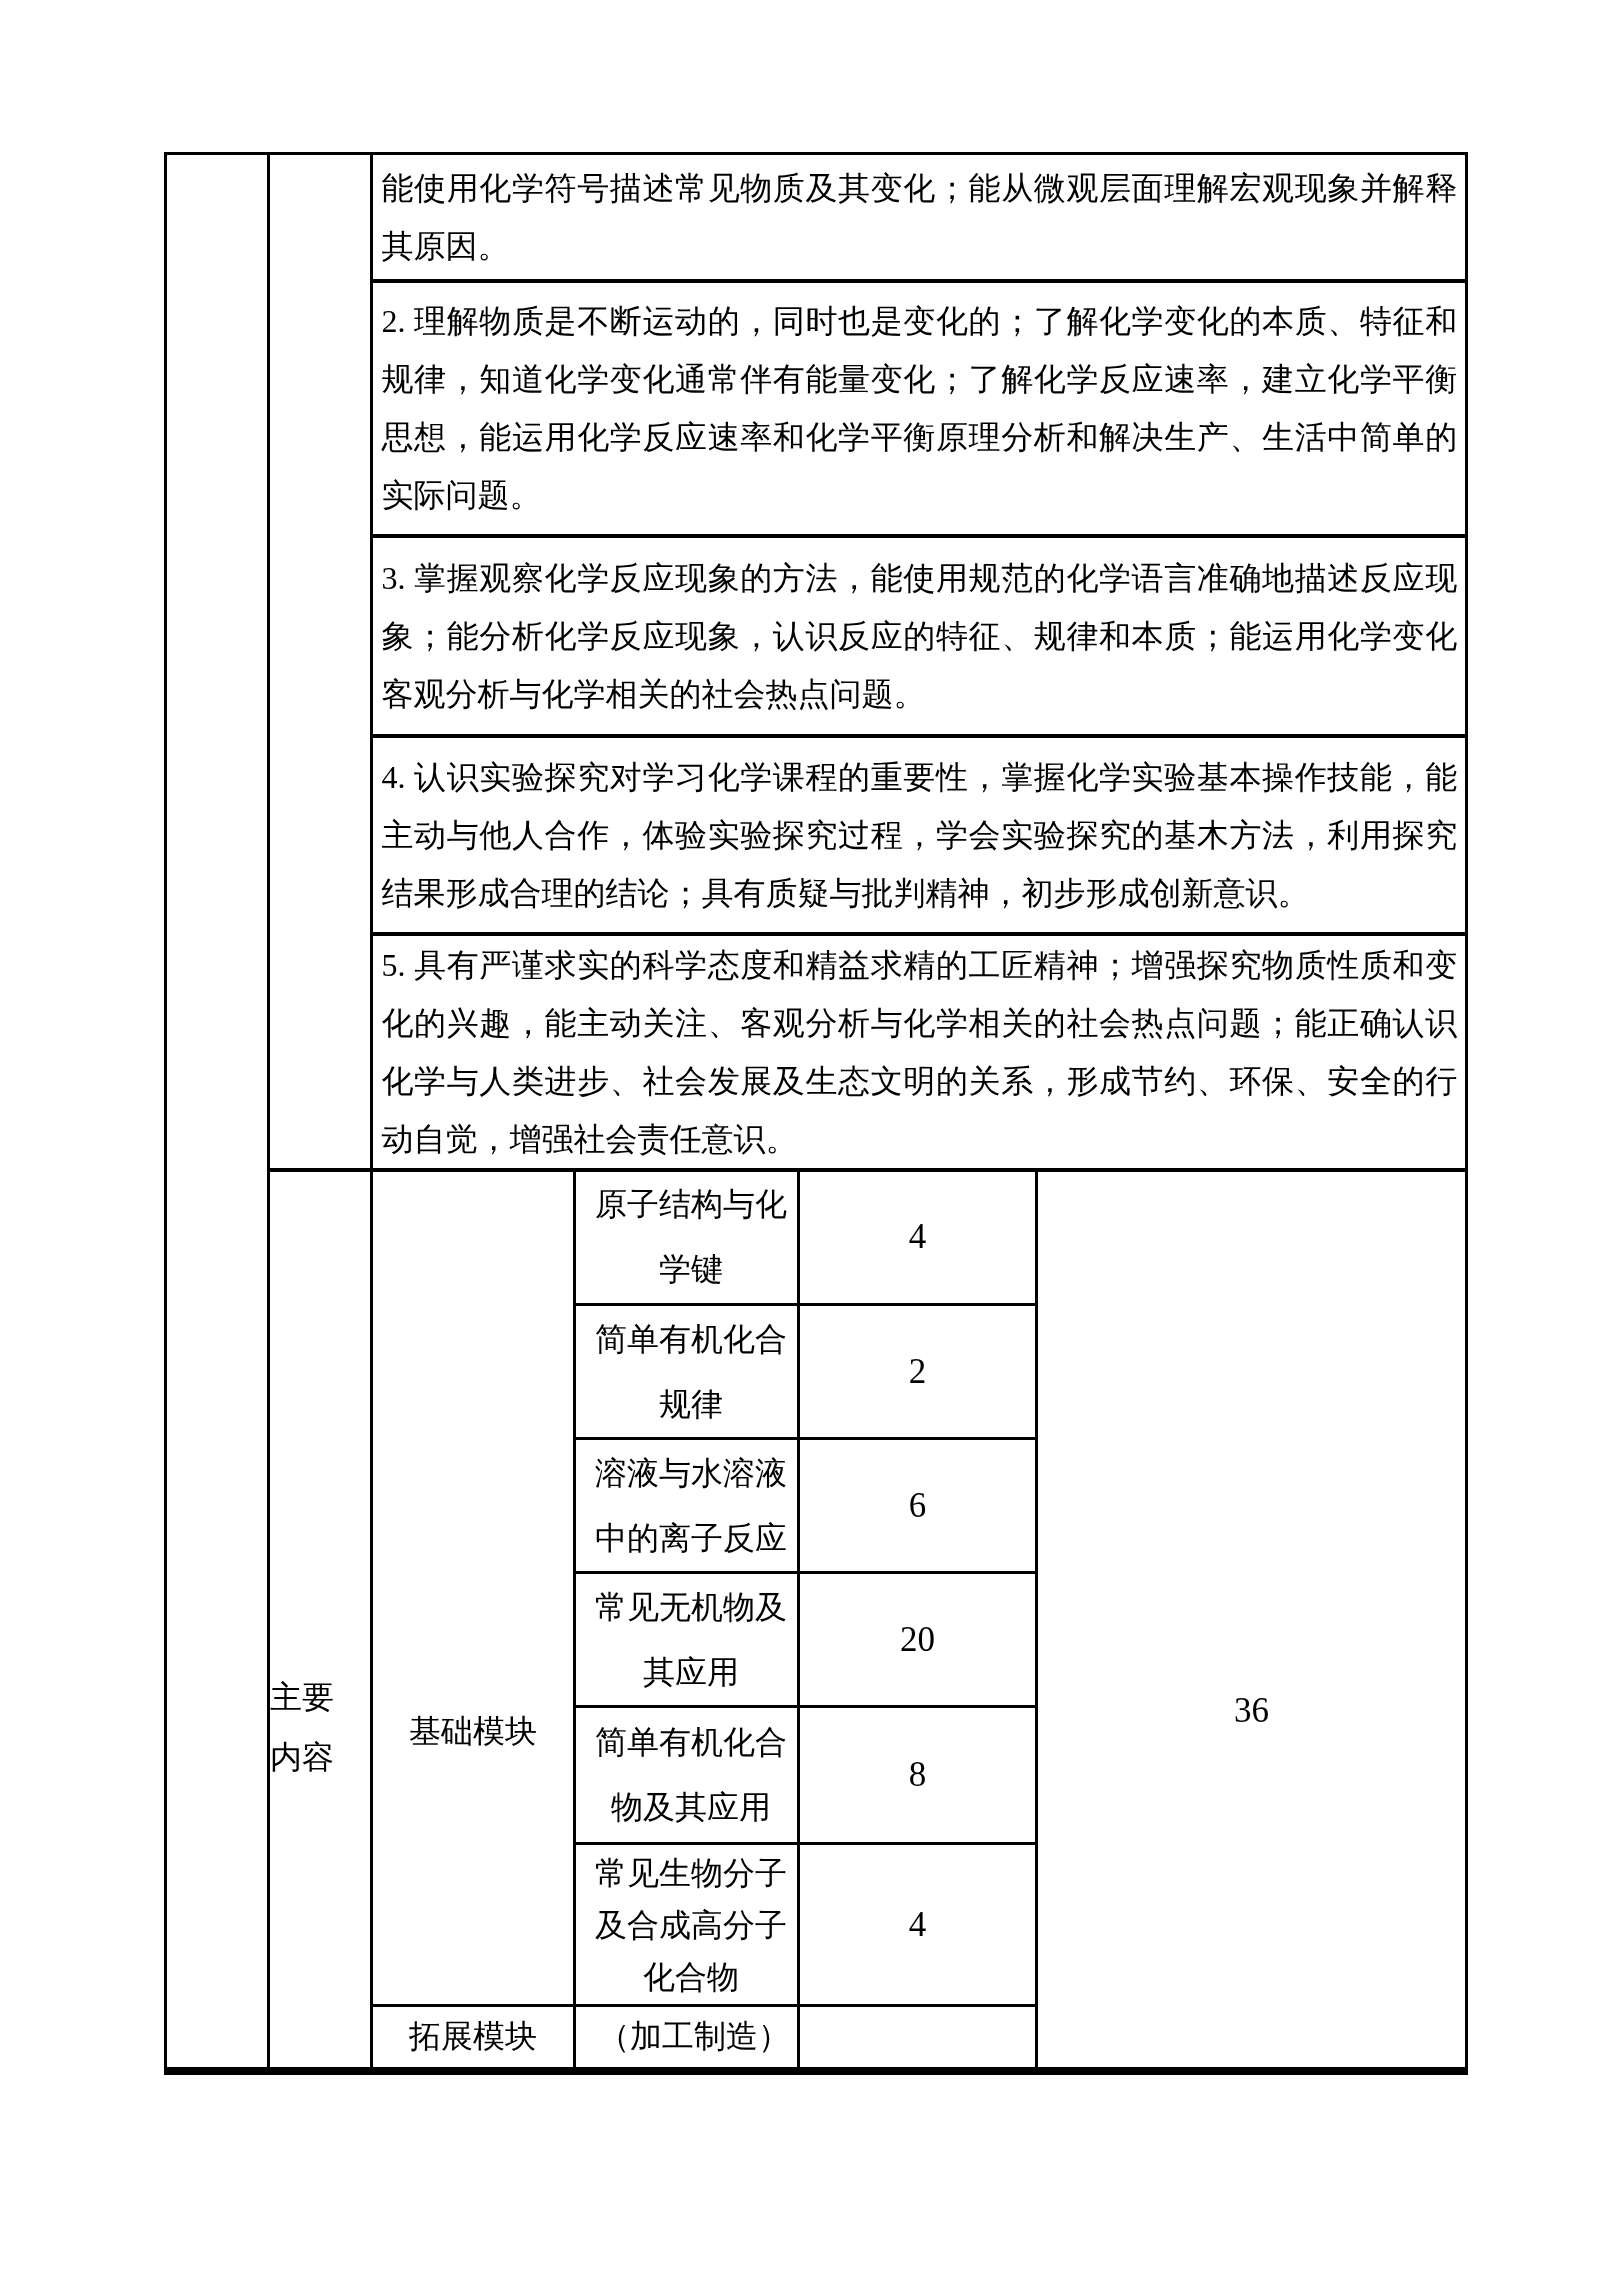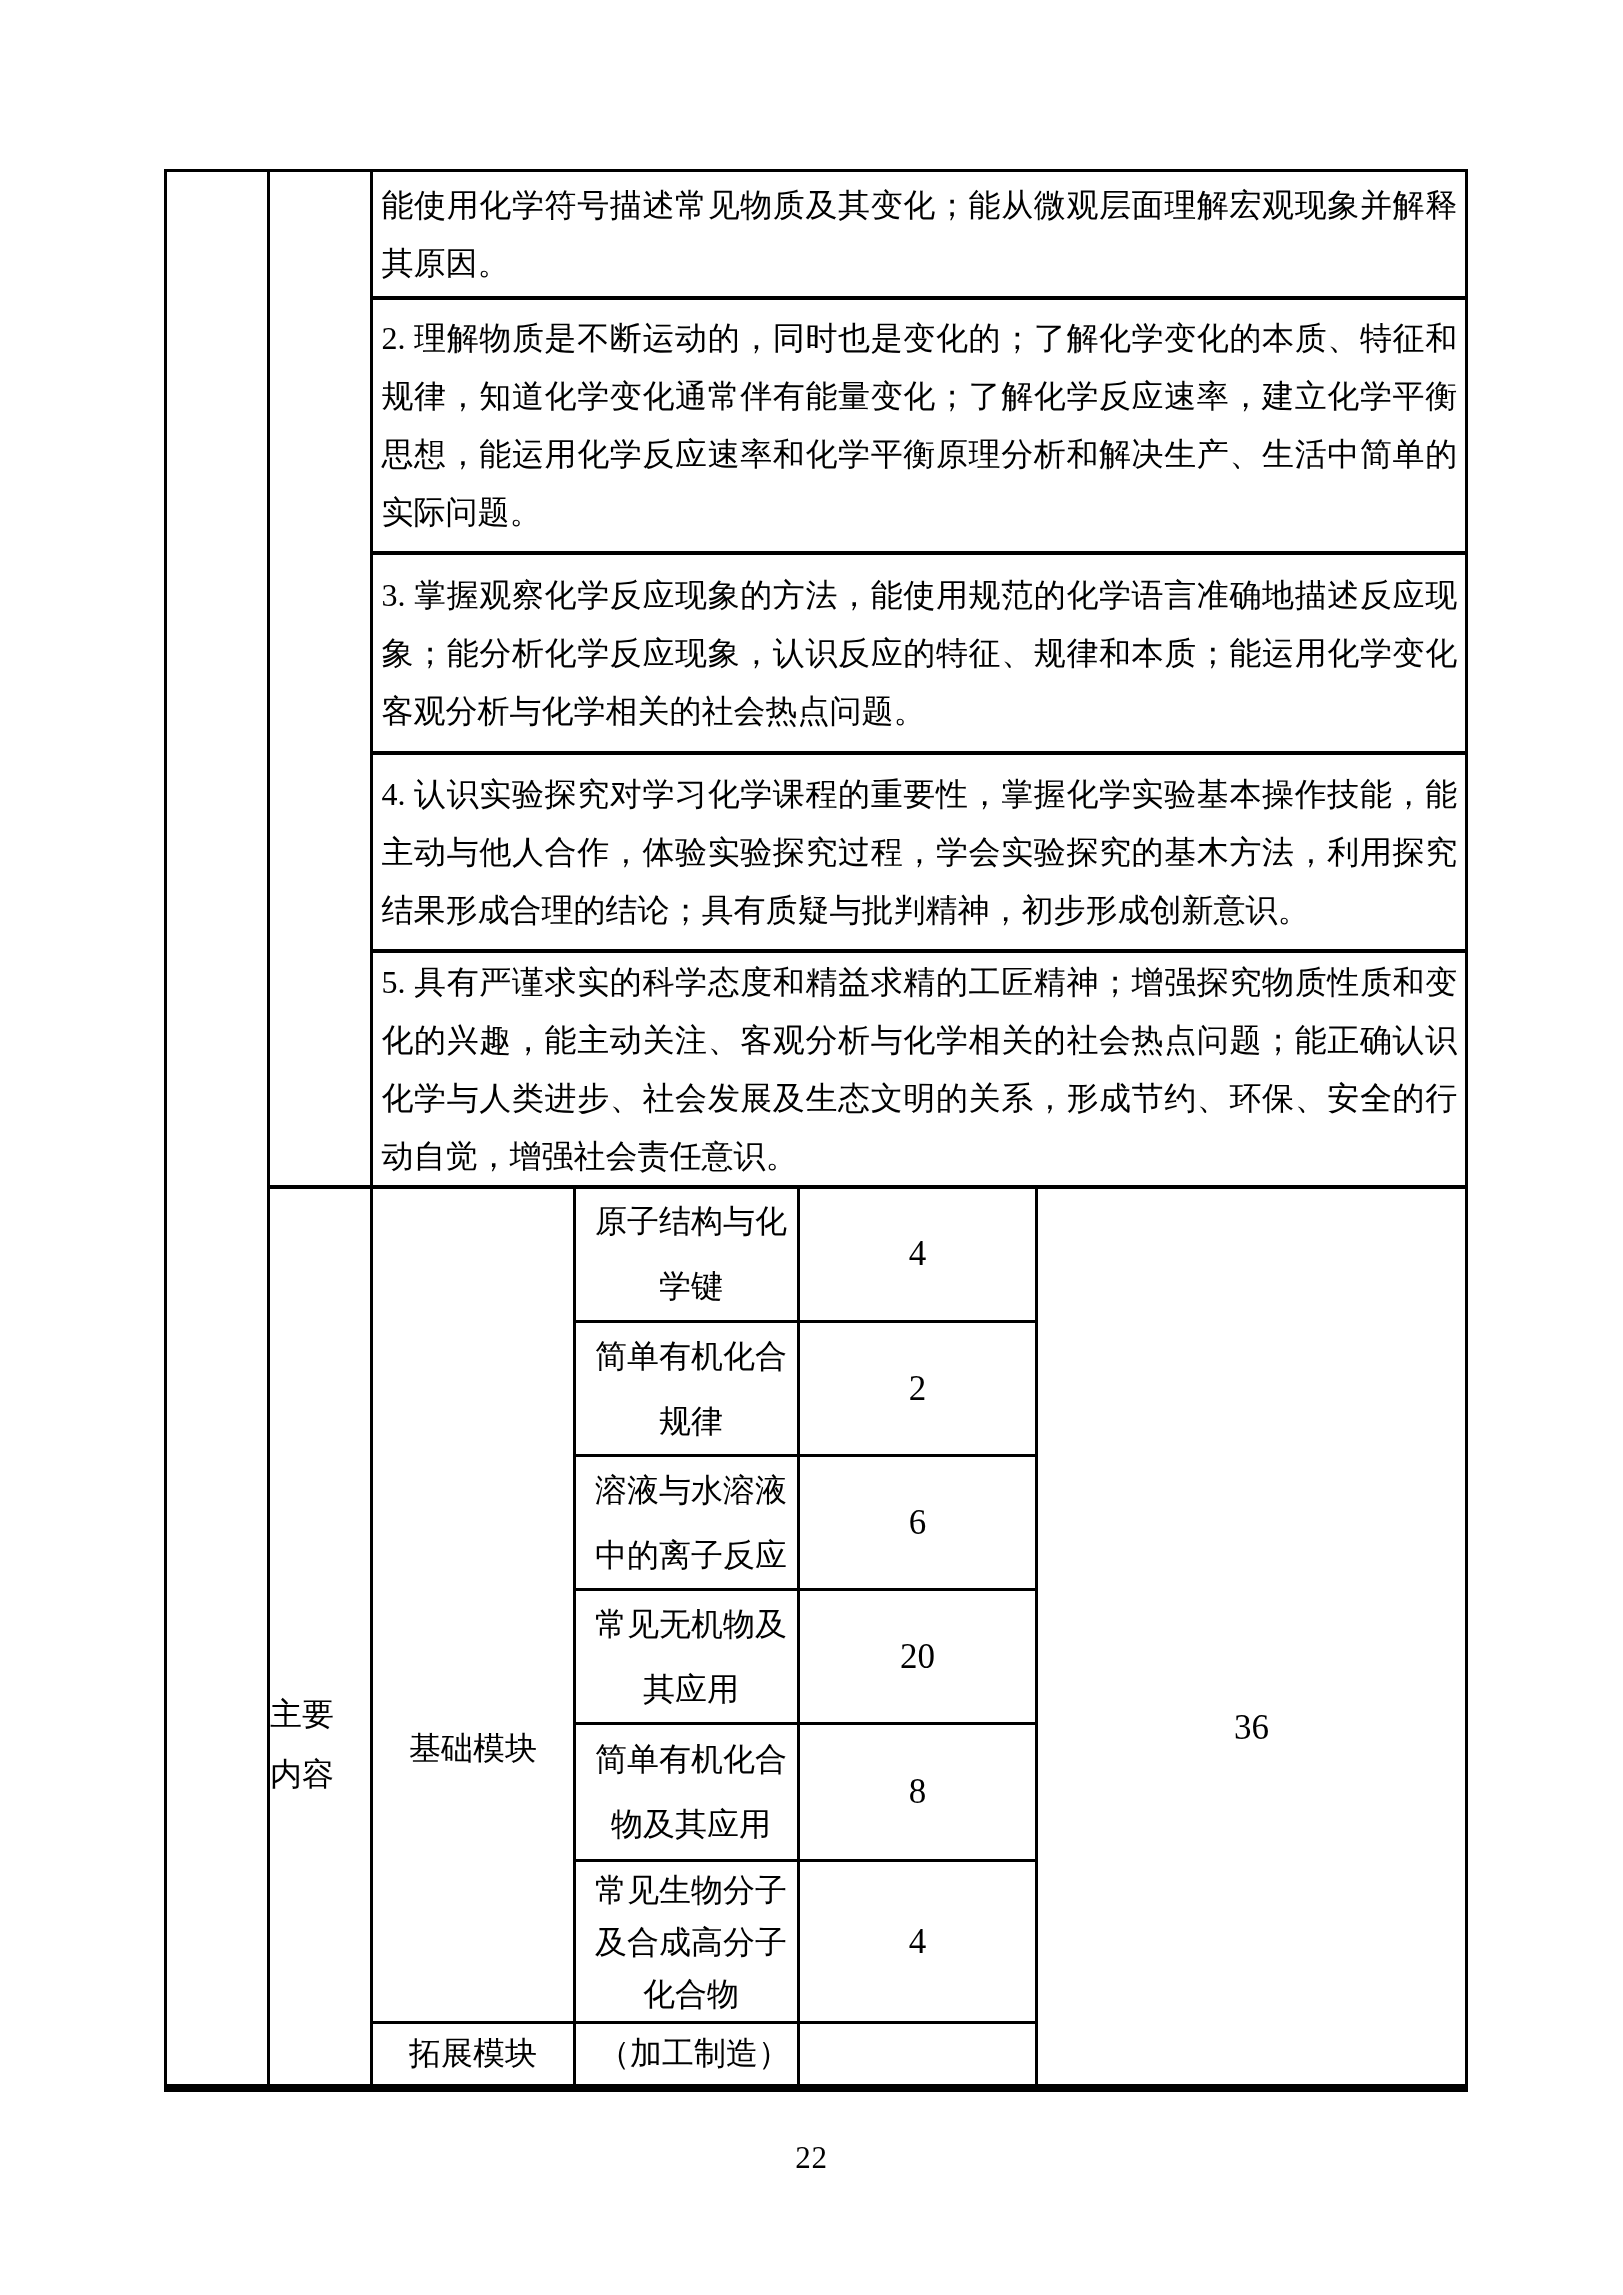--- a/index.html
+++ b/index.html
@@ -16,21 +16,21 @@
   }
   .page {
     position: absolute;
     inset: 0;
     background: #ffffff;
     overflow: hidden;
   }
   table.doc-table {
     position: absolute;
     left: 164px;
-    top: 169px;
+    top: 152px;
     width: 1302px;
     border-collapse: collapse;
     table-layout: fixed;
     border-top: 3.9px solid #000;
     border-left: 3.3px solid #000;
     border-right: 3.3px solid #000;
     border-bottom: 8.5px solid #000;
   }
   td {
     border-left: 3.3px solid #000;
@@ -225,15 +225,14 @@
 
     <tr style="height:65px">
       <td class="module-exp">拓展模块</td>
       <td class="exp-topic">（加工制造）</td>
       <td class="hours"></td>
     </tr>
 
   </tbody>
     </table>
 
-  <div class="pageno">22</div>
 </div>
 
 
 </body></html>

